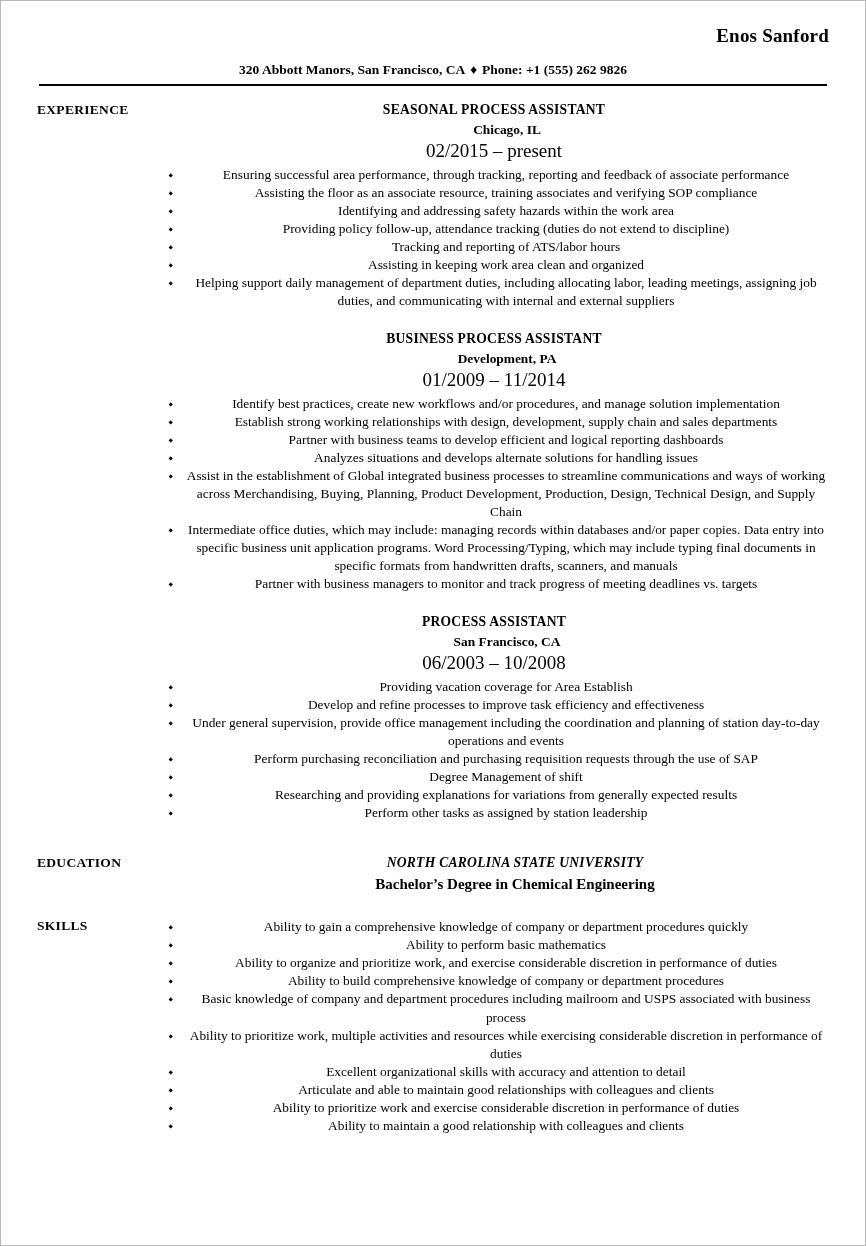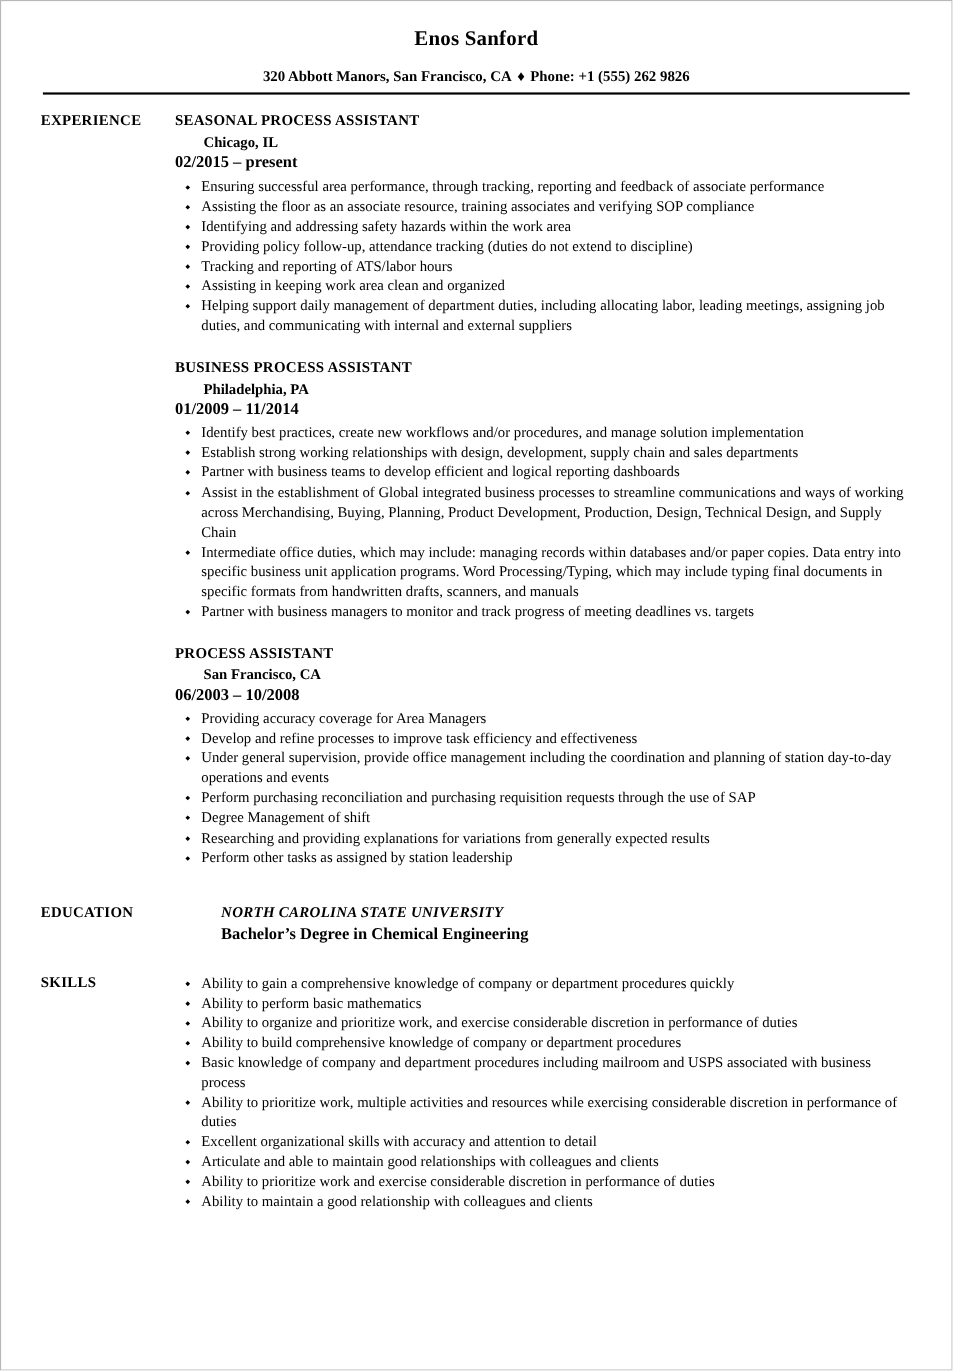--- a/index.html
+++ b/index.html
@@ -35,20 +35,21 @@
   .header {
     text-align: center;
   }
   .full-name {
     font-size: 19px;
     font-weight: bold;
     letter-spacing: 0.2px;
     line-height: 1.2;
     margin: 0 0 0 0;
     padding-top: 2px;
+    text-align: right;
   }
   .contact-line {
     font-size: 13.5px;
     font-weight: bold;
     line-height: 1.2;
     margin-top: 14px;
     white-space: nowrap;
   }
   .contact-sep {
     display: inline-block;
@@ -75,20 +76,21 @@
   .section-label {
     font-size: 13.5px;
     font-weight: bold;
     letter-spacing: 0.3px;
     line-height: 1.25;
   }
   .section-body {
     flex: 1 1 auto;
     min-width: 0;
     padding-left: 2px;
+    text-align: center;
   }
 
   
   .job {
     margin-bottom: 0;
   }
   .job + .job {
     margin-top: 20px;
   }
   .job-title {
@@ -98,22 +100,22 @@
     line-height: 1.3;
   }
   .job-location {
     font-size: 13.4px;
     font-weight: bold;
     line-height: 1.3;
     margin-top: 2px;
     margin-left: 26px;
   }
   .job-dates {
-    font-size: 15px;
-    font-weight: bold;
+    font-size: 19px;
+    font-weight: normal;
     line-height: 1.3;
     margin-top: 1px;
   }
 
   
   ul.bullets {
     list-style: none;
     margin: 2px 0 0 0;
     padding: 0;
   }
@@ -184,38 +186,39 @@
             <li>Identifying and addressing safety hazards within the work area</li>
             <li>Providing policy follow-up, attendance tracking (duties do not extend to discipline)</li>
             <li>Tracking and reporting of ATS/labor hours</li>
             <li>Assisting in keeping work area clean and organized</li>
             <li>Helping support daily management of department duties, including allocating labor, leading meetings, assigning job duties, and communicating with internal and external suppliers</li>
           </ul>
         </div>
 
         <div class="job">
           <div class="job-title">BUSINESS PROCESS ASSISTANT</div>
-          <div class="job-location">Philadelphia, PA</div>
+          <div class="job-location">Development, PA</div>
           <div class="job-dates">01/2009 – 11/2014</div>
           <ul class="bullets">
             <li>Identify best practices, create new workflows and/or procedures, and manage solution implementation</li>
             <li>Establish strong working relationships with design, development, supply chain and sales departments</li>
             <li>Partner with business teams to develop efficient and logical reporting dashboards</li>
+            <li>Analyzes situations and develops alternate solutions for handling issues</li>
             <li>Assist in the establishment of Global integrated business processes to streamline communications and ways of working across Merchandising, Buying, Planning, Product Development, Production, Design, Technical Design, and Supply Chain</li>
             <li>Intermediate office duties, which may include: managing records within databases and/or paper copies. Data entry into specific business unit application programs. Word Processing/Typing, which may include typing final documents in specific formats from handwritten drafts, scanners, and manuals</li>
             <li>Partner with business managers to monitor and track progress of meeting deadlines vs. targets</li>
           </ul>
         </div>
 
         <div class="job">
           <div class="job-title">PROCESS ASSISTANT</div>
           <div class="job-location">San Francisco, CA</div>
           <div class="job-dates">06/2003 – 10/2008</div>
           <ul class="bullets">
-            <li>Providing accuracy coverage for Area Managers</li>
+            <li>Providing vacation coverage for Area Establish</li>
             <li>Develop and refine processes to improve task efficiency and effectiveness</li>
             <li>Under general supervision, provide office management including the coordination and planning of station day-to-day operations and events</li>
             <li>Perform purchasing reconciliation and purchasing requisition requests through the use of SAP</li>
             <li>Degree Management of shift</li>
             <li>Researching and providing explanations for variations from generally expected results</li>
             <li>Perform other tasks as assigned by station leadership</li>
           </ul>
         </div>
 
       </div>

